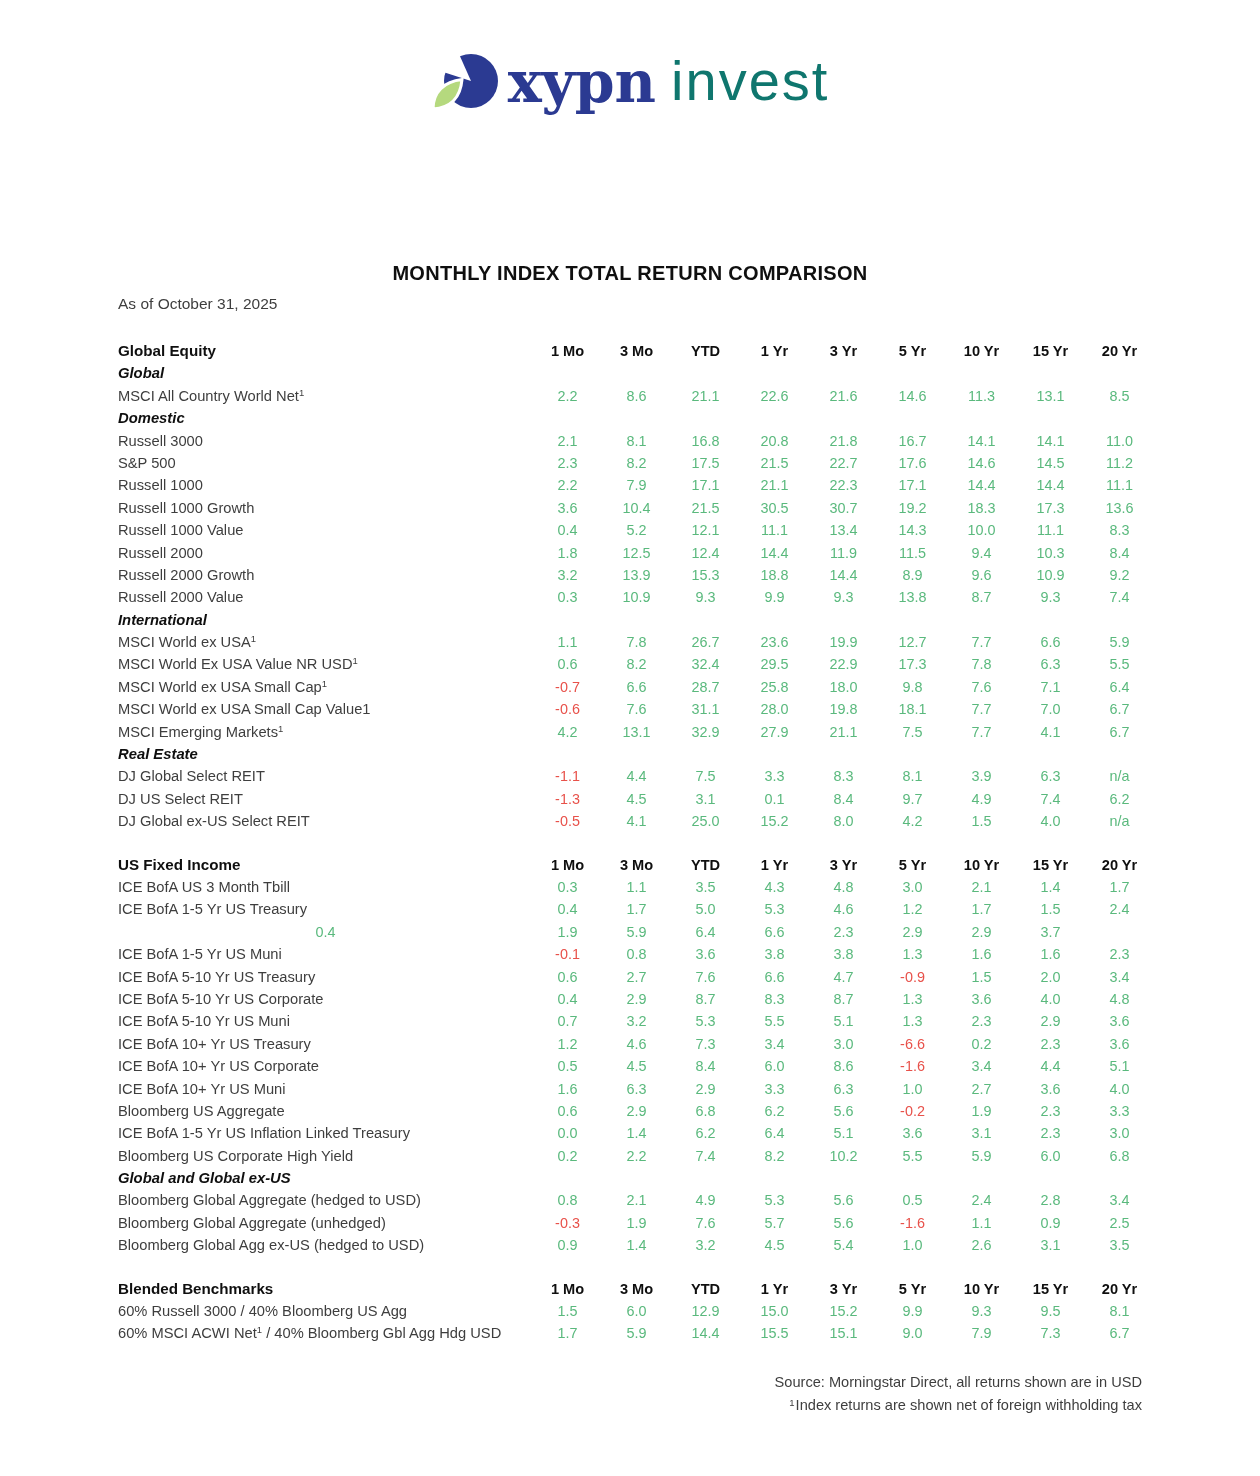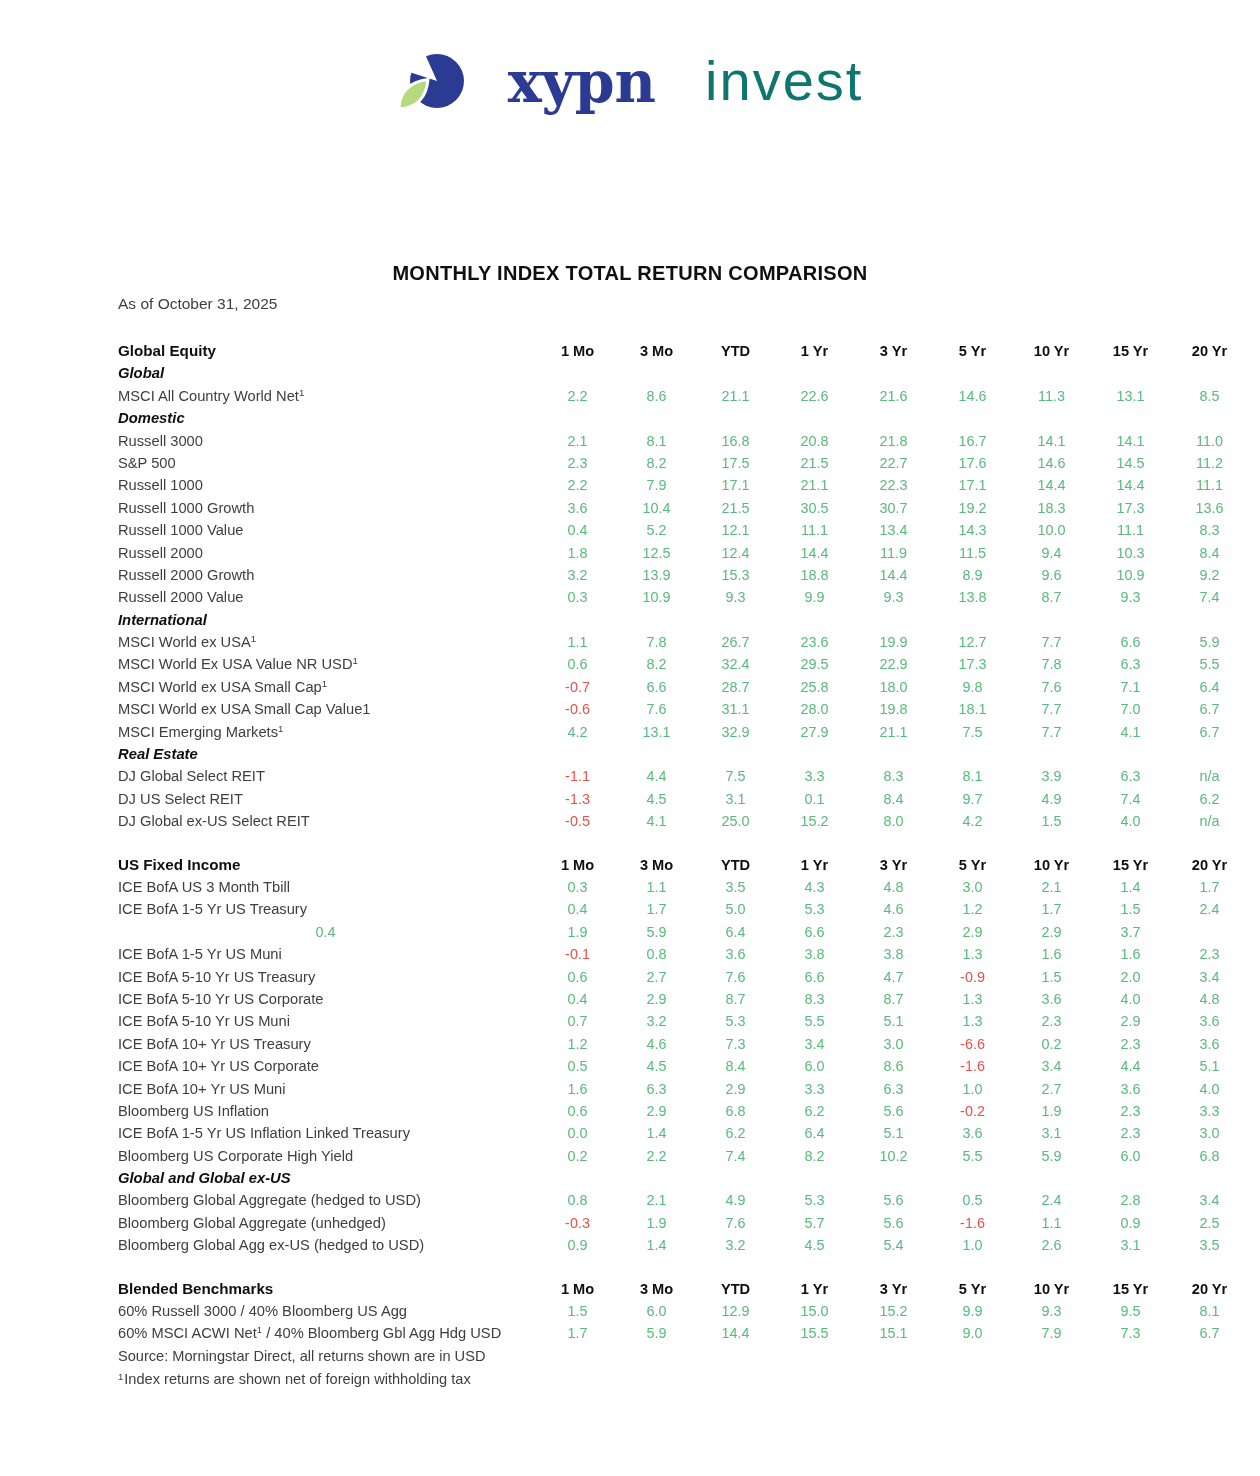--- a/index.html
+++ b/index.html
@@ -8,21 +8,21 @@
     width:1260px; min-height:1476px;
     font-family:"Liberation Sans", sans-serif;
     color:#3e3e3e;
     -webkit-font-smoothing:antialiased;
   }
   .page { padding:44px 118px 40px 118px; }
 
   
   .logo-row {
     display:flex; justify-content:center; align-items:center;
-    height:74px; margin-bottom:8px;gap:34px;
+    height:74px; margin-bottom:8px;
   }
   .logo-icon { width:68px; height:64px; margin-right:9px; margin-top:4px; }
   .brand-bold {
     font-family:"DejaVu Serif", serif;
     font-weight:700; font-size:57px; color:#2b3a92;
     letter-spacing:0px; line-height:1;
   }
   .brand-light {
     font-family:"Liberation Sans", sans-serif;
     font-weight:400; font-size:56px; color:#0f766e;
@@ -38,34 +38,33 @@
   }
   .as-of { margin-top:10px; font-size:15.5px; color:#3e3e3e; }
 
   
   #tables { margin-top:27px; }
   .section + .section { margin-top:21px; }
   .trow {
     display:grid;
     grid-template-columns:415px repeat(9, 69px);
     height:22.4px;
-    gap:10px;
   }
   .cell { line-height:22.4px; white-space:nowrap; overflow:visible; }
   .label { text-align:left; font-size:14.7px; color:#3e3e3e; }
   .num  { text-align:center; font-size:14.4px; }
   .section-title { font-size:15.2px; font-weight:bold; color:#0f0f0f; }
   .colhead { font-size:14.6px; font-weight:bold; color:#0f0f0f; }
   .subheader { font-weight:bold; font-style:italic; color:#0f0f0f; font-size:14.8px; }
   .pos { color:#5ab97d; }
   .neg { color:#e8514a; }
   sup { font-size:9.5px; vertical-align:baseline; position:relative; top:-5px; line-height:0; }
 
   
-  .footer { font-size:14.6px; color:#3e3e3e; line-height:23px; }
+  .footer { margin-top:26px; font-size:14.6px; color:#3e3e3e; line-height:23px;text-align:right; }
   .footer sup { top:-4px; margin-right:1px; }
 </style>
 </head>
 <body>
 
 <div class="page">
 
   <div class="logo-row">
     <svg class="logo-icon" viewBox="0 0 68 64" xmlns="http://www.w3.org/2000/svg">
       <circle cx="40" cy="30" r="27" fill="#2b3a92"></circle>
@@ -436,21 +435,21 @@
           <div class="cell num pos">6.3</div>
           <div class="cell num pos">2.9</div>
           <div class="cell num pos">3.3</div>
           <div class="cell num pos">6.3</div>
           <div class="cell num pos">1.0</div>
           <div class="cell num pos">2.7</div>
           <div class="cell num pos">3.6</div>
           <div class="cell num pos">4.0</div>
         </div>
         <div class="trow">
-          <div class="cell label"><span>Bloomberg US Inflation</span></div>
+          <div class="cell label"><span>Bloomberg US Aggregate</span></div>
           <div class="cell num pos">0.6</div>
           <div class="cell num pos">2.9</div>
           <div class="cell num pos">6.8</div>
           <div class="cell num pos">6.2</div>
           <div class="cell num pos">5.6</div>
           <div class="cell num neg">-0.2</div>
           <div class="cell num pos">1.9</div>
           <div class="cell num pos">2.3</div>
           <div class="cell num pos">3.3</div>
         </div>

